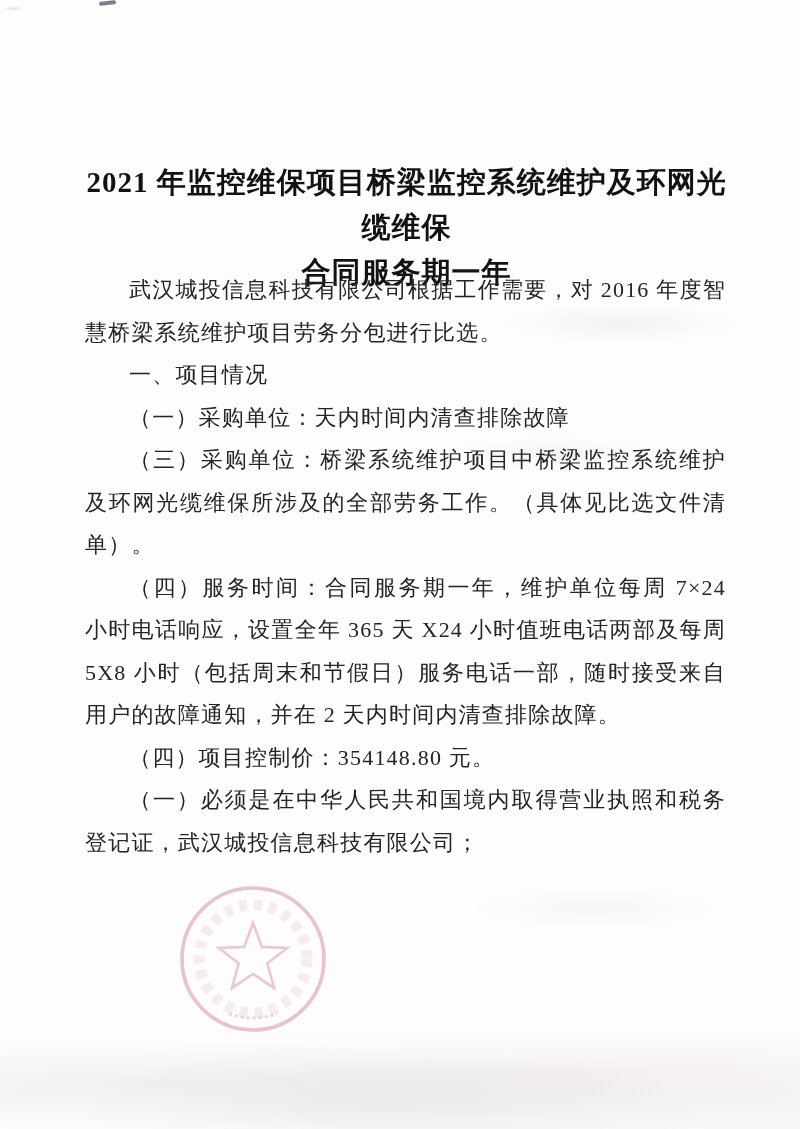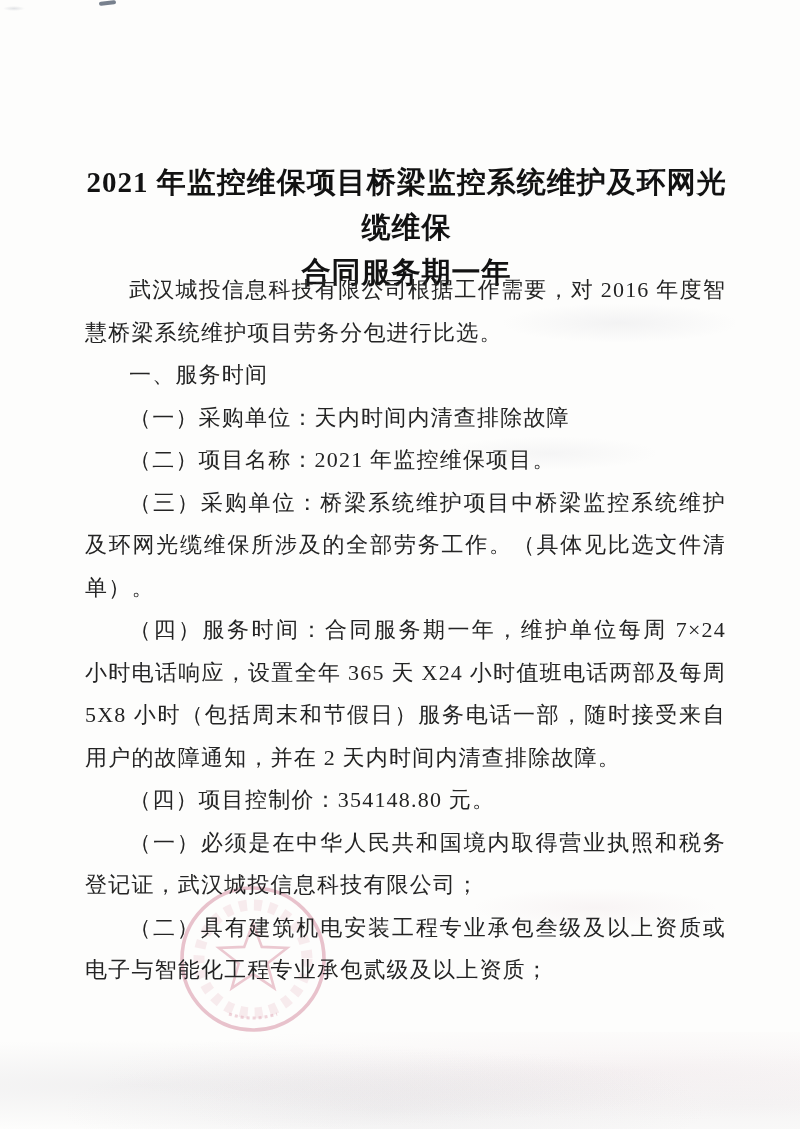--- a/index.html
+++ b/index.html
@@ -113,23 +113,21 @@
 
   <svg class="seal" viewBox="0 0 164 146" aria-hidden="true">
     <circle cx="82" cy="73" r="71" fill="none" stroke="#d4879c" stroke-width="3.6" opacity="0.5"></circle>
     <circle cx="82" cy="73" r="54" fill="none" stroke="#d4879c" stroke-width="11" stroke-dasharray="8 7" opacity="0.15"></circle>
     <path d="M82,37 L90.8,60.9 L116.2,61.9 L96.3,77.6 L103.2,102.1 L82,88 L60.8,102.1 L67.7,77.6 L47.8,61.9 L73.2,60.9 Z" fill="none" stroke="#d4879c" stroke-width="2.6" opacity="0.45"></path>
     <path d="M58,128 Q82,136 106,128" fill="none" stroke="#d4879c" stroke-width="3" stroke-dasharray="3 3" opacity="0.35"></path>
   </svg>
 
   <div class="doc-body">
     <p>武汉城投信息科技有限公司根据工作需要，对 2016 年度智慧桥梁系统维护项目劳务分包进行比选。</p>
-    <p>一、服务时间</p>
+    <p>一、项目情况</p>
     <p>（一）采购单位：天内时间内清查排除故障</p>
-    <p>（二）项目名称：2021 年监控维保项目。</p>
     <p>（三）采购单位：桥梁系统维护项目中桥梁监控系统维护及环网光缆维保所涉及的全部劳务工作。（具体见比选文件清单）。</p>
     <p>（四）服务时间：合同服务期一年，维护单位每周 7×24 小时电话响应，设置全年 365 天 X24 小时值班电话两部及每周 5X8 小时（包括周末和节假日）服务电话一部，随时接受来自用户的故障通知，并在 2 天内时间内清查排除故障。</p>
     <p>（四）项目控制价：354148.80 元。</p>
     <p>（一）必须是在中华人民共和国境内取得营业执照和税务登记证，武汉城投信息科技有限公司；</p>
-    <p>（二）具有建筑机电安装工程专业承包叁级及以上资质或电子与智能化工程专业承包贰级及以上资质；</p>
   </div>
 
 </div>
 
 </body></html>

